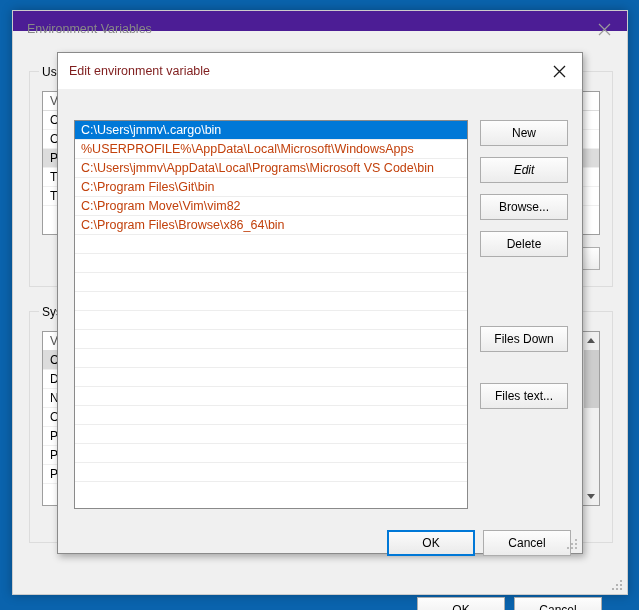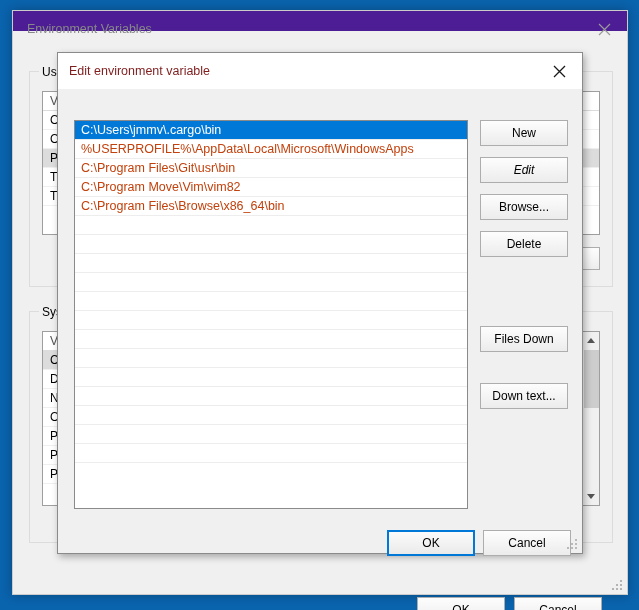--- a/index.html
+++ b/index.html
@@ -379,21 +379,22 @@
         <path d="M1 1 L12 12 M12 1 L1 12" stroke="#1a1a1a" stroke-width="1.3" fill="none"></path>
       </svg>
     </div>
   </div>
 
   <div id="edit-body">
 
     <div id="path-listbox">
         <div class="path-row selected">C:\Users\jmmv\.cargo\bin</div>
         <div class="path-row">%USERPROFILE%\AppData\Local\Microsoft\WindowsApps</div>
-        <div class="path-row">C:\Program Files\Git\usr\bin</div>
+        <div class="path-row">C:\Users\jmmv\AppData\Local\Programs\Microsoft VS Code\bin</div>
+        <div class="path-row">C:\Program Files\Git\bin</div>
         <div class="path-row">C:\Program Move\Vim\vim82</div>
         <div class="path-row">C:\Program Files\Browse\x86_64\bin</div>
         <div class="path-row empty">&nbsp;</div>
         <div class="path-row empty">&nbsp;</div>
         <div class="path-row empty">&nbsp;</div>
         <div class="path-row empty">&nbsp;</div>
         <div class="path-row empty">&nbsp;</div>
         <div class="path-row empty">&nbsp;</div>
         <div class="path-row empty">&nbsp;</div>
         <div class="path-row empty">&nbsp;</div>
@@ -402,21 +403,21 @@
         <div class="path-row empty">&nbsp;</div>
         <div class="path-row empty">&nbsp;</div>
         <div class="path-row empty">&nbsp;</div>
       </div>
 
     <div class="cmd-btn" style="top:15px;">New</div>
     <div class="cmd-btn" style="top:52px;font-style:italic;">Edit</div>
     <div class="cmd-btn" style="top:89px;">Browse...</div>
     <div class="cmd-btn" style="top:126px;">Delete</div>
     <div class="cmd-btn" style="top:221px;">Files Down</div>
-    <div class="cmd-btn" style="top:278px;">Down text...</div>
+    <div class="cmd-btn" style="top:278px;">Files text...</div>
 
     <div id="edit-ok">OK</div>
     <div id="edit-cancel">Cancel</div>
 
     <div class="grip" style="right:4px; bottom:3px;">
       <svg width="12" height="12" viewBox="0 0 12 12">
         <g fill="#a8a8a8">
           <rect x="9" y="1" width="2" height="2"></rect>
           <rect x="5" y="5" width="2" height="2"></rect>
             <rect x="9" y="5" width="2" height="2"></rect>

